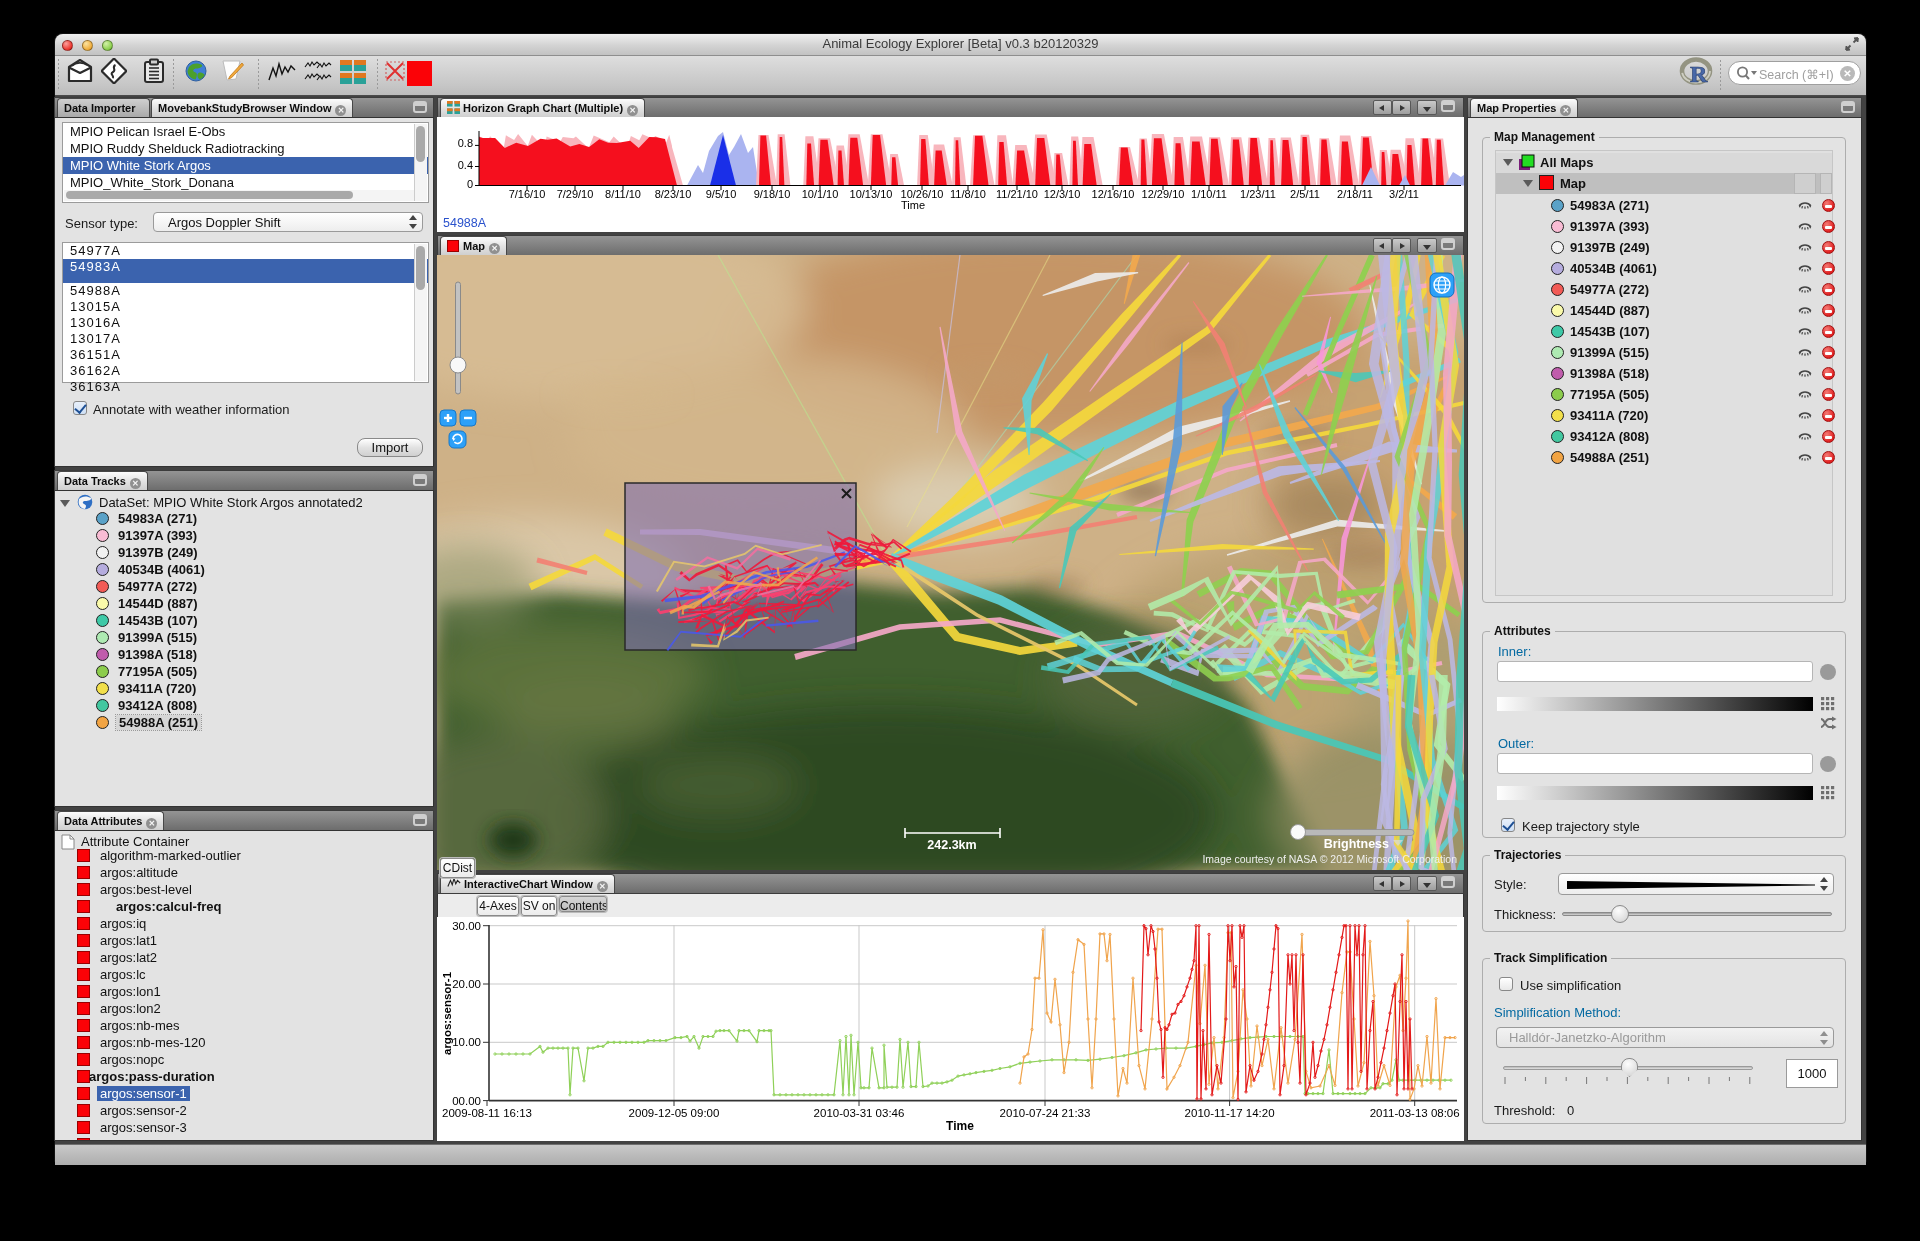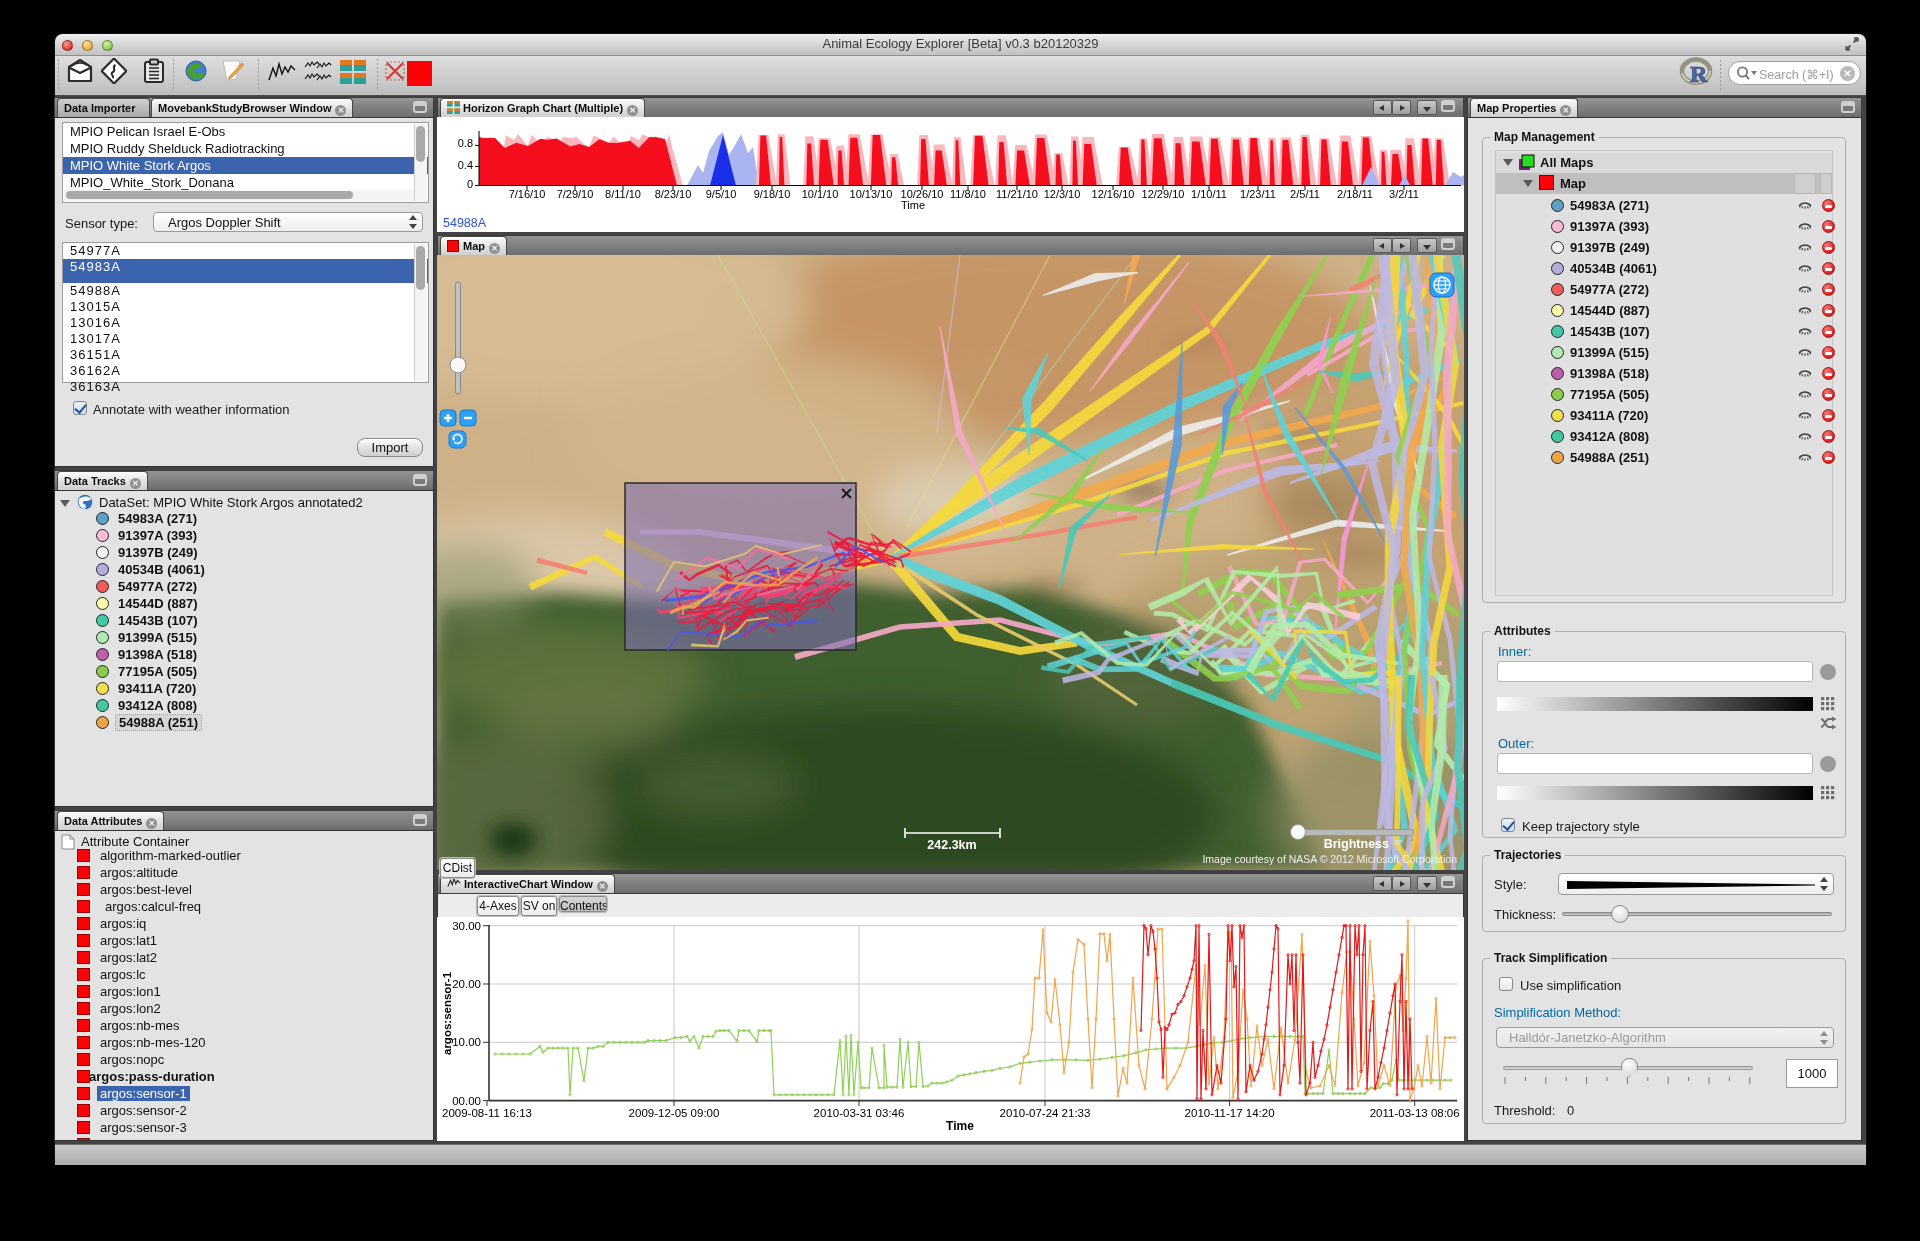--- a/index.html
+++ b/index.html
@@ -232,21 +232,21 @@
       <path d="M9 1 L9 5 L13 5" fill="none" stroke="#888" stroke-width="1"></path>
     </svg>
 <div class="tree-row" style="left:26px;top:3px;font-weight:normal">Attribute Container</div>
 <div class="redsq" style="left:22px;top:18px"></div>
 <div class="tree-row" style="left:45px;top:17px;font-weight:normal">algorithm-marked-outlier</div>
 <div class="redsq" style="left:22px;top:35px"></div>
 <div class="tree-row" style="left:45px;top:34px;font-weight:normal">argos:altitude</div>
 <div class="redsq" style="left:22px;top:52px"></div>
 <div class="tree-row" style="left:45px;top:51px;font-weight:normal">argos:best-level</div>
 <div class="redsq" style="left:22px;top:69px"></div>
-<div class="tree-row" style="left:50px;top:68px;font-weight:normal">argos:calcul-freq</div>
+<div class="tree-row" style="left:61px;top:68px;font-weight:bold">argos:calcul-freq</div>
 <div class="redsq" style="left:22px;top:86px"></div>
 <div class="tree-row" style="left:45px;top:85px;font-weight:normal">argos:iq</div>
 <div class="redsq" style="left:22px;top:103px"></div>
 <div class="tree-row" style="left:45px;top:102px;font-weight:normal">argos:lat1</div>
 <div class="redsq" style="left:22px;top:120px"></div>
 <div class="tree-row" style="left:45px;top:119px;font-weight:normal">argos:lat2</div>
 <div class="redsq" style="left:22px;top:137px"></div>
 <div class="tree-row" style="left:45px;top:136px;font-weight:normal">argos:lc</div>
 <div class="redsq" style="left:22px;top:154px"></div>
 <div class="tree-row" style="left:45px;top:153px;font-weight:normal">argos:lon1</div>

